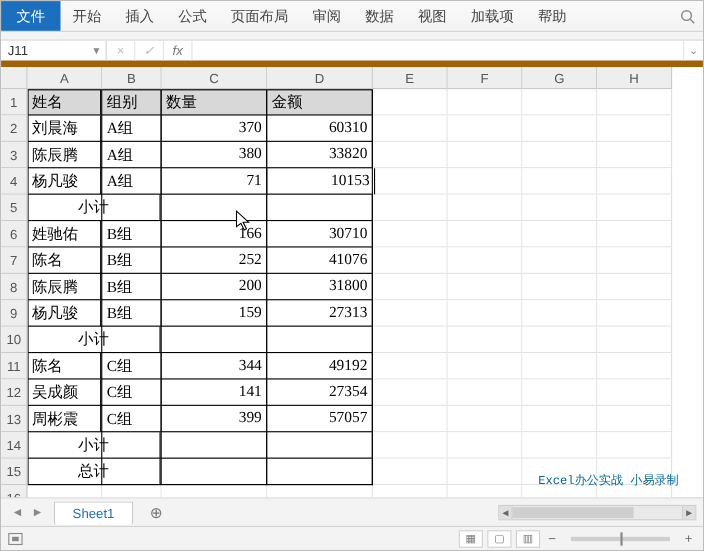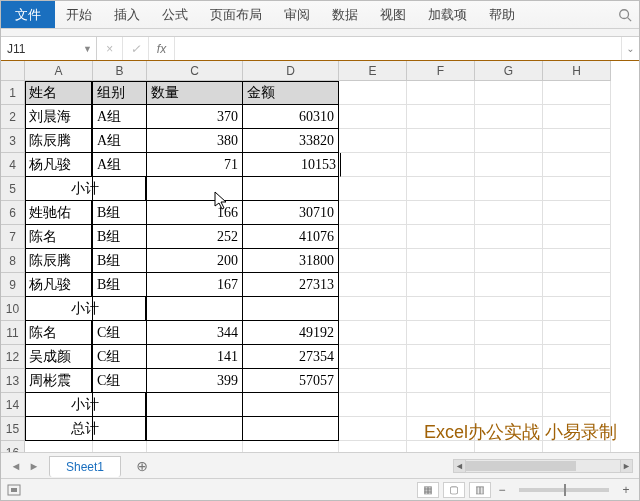--- a/index.html
+++ b/index.html
@@ -7,21 +7,21 @@
   .window { width: 640px; height: 501px; display: flex; flex-direction: column; border: 1px solid #bdbdbd; background: #fff; }
 
   
   .ribbon { height: 28px; background: linear-gradient(#f9f9f9,#f3f3f3); display: flex; align-items: stretch; border-bottom: 1px solid #d0d0d0; }
   .ribbon .file { background: #1a6fbf; color: #fff; padding: 0 14px; display: flex; align-items: center; font-size: 13px; }
   .ribbon .tab { padding: 0 11px; display: flex; align-items: center; color: #444; font-size: 13px; cursor: pointer; }
   .ribbon .search { width: 28px; display: flex; align-items: center; justify-content: center; color: #666; margin-left: auto; }
   .ribbon-band { height: 8px; background: #f4f4f4; border-bottom: 1px solid #d0d0d0; }
 
   
-  .fbar { height: 24px; display: flex; align-items: stretch; border-bottom: 1px solid #a16207; background: #fff; }
+  .fbar { height: 24px; display: flex; align-items: stretch; border-bottom: 6px solid #a16207; background: #fff; }
   .namebox { width: 96px; border-right: 1px solid #d0d0d0; display: flex; align-items: center; padding: 0 6px; position: relative; color: #333; }
   .namebox .dd { position: absolute; right: 4px; top: 50%; transform: translateY(-50%); color: #888; font-size: 9px; }
   .fctrl { width: 26px; display: flex; align-items: center; justify-content: center; color: #bbb; border-right: 1px solid #e3e3e3; font-style: italic; }
   .fctrl.fx { color: #777; font-style: italic; }
   .finput { flex: 1; display: flex; align-items: center; padding: 0 6px; color: #333; }
   .fexp { width: 18px; display: flex; align-items: center; justify-content: center; color: #888; border-left: 1px solid #e3e3e3; font-size: 10px; }
 
   
   .gridwrap { flex: 1; position: relative; overflow: hidden; background: #fff; }
   .corner { position: absolute; left: 0; top: 0; width: 24px; height: 20px; background: #eee; border-right: 1px solid #c9c9c9; border-bottom: 1px solid #c9c9c9; z-index: 3; }
@@ -34,21 +34,21 @@
   .cell.thickR { border-right: 1px solid #000; }
   .cell.thickB { border-bottom: 1px solid #000; }
   .cell.thickL { border-left: 1px solid #000; margin-left: -1px; }
   .cell.thickT { border-top: 1px solid #000; }
   .cell.hdr { background: #d8d8d8; font-weight: 400; }
   .cell.num { justify-content: flex-end; }
   .cell.center { justify-content: center; }
   .cursor { position: absolute; pointer-events: none; z-index: 10; }
 
   
-  .wm { position: absolute; right: 22px; bottom: 8px; color: #a16207; font-size: 18px; font-family: Liberation Sans, sans-serif; }
+  .wm { position: absolute; right: 22px; bottom: 8px; color: #0369a1; font-size: 11px; font-family: Liberation Mono, monospace; }
 
   
   .sheetstrip { height: 26px; border-top: 1px solid #d0d0d0; background: #f3f3f3; display: flex; align-items: center; padding: 0 6px; }
   .navbtn { width: 18px; text-align: center; color: #888; font-size: 11px; }
   .sheettab { background: #fff; border: 1px solid #c9c9c9; border-bottom: none; padding: 3px 16px; margin-left: 6px; color: #1a6fbf; font-size: 12px; border-radius: 0 0 3px 3px; position: relative; top: 1px; }
   .addsheet { width: 22px; height: 22px; margin-left: 10px; display: flex; align-items: center; justify-content: center; color: #777; border-radius: 50%; font-size: 14px; }
   .hscroll { flex: 0 0 180px; margin-left: auto; height: 14px; background: #e9e9e9; border: 1px solid #cfcfcf; position: relative; }
   .hscroll .thumb { position: absolute; left: 12px; top: 1px; bottom: 1px; width: 110px; background: #cfcfcf; }
   .hscroll .ar { position: absolute; top: 0; bottom: 0; width: 12px; background: #e0e0e0; display: flex; align-items: center; justify-content: center; font-size: 9px; color: #666; }
   .hscroll .ar.l { left: 0; border-right: 1px solid #cfcfcf; }
@@ -287,21 +287,21 @@
         <div class="cell thickL thickR" style="left: 0px; top: 144px; width: 68px; height: 24px;">陈名</div>
         <div class="cell thickR" style="left: 68px; top: 144px; width: 54px; height: 24px;">B组</div>
         <div class="cell num thickR" style="left: 122px; top: 144px; width: 96px; height: 24px;">252</div>
         <div class="cell num thickR" style="left: 218px; top: 144px; width: 96px; height: 24px;">41076</div>
         <div class="cell thickL thickR" style="left: 0px; top: 168px; width: 68px; height: 24px;">陈辰腾</div>
         <div class="cell thickR" style="left: 68px; top: 168px; width: 54px; height: 24px;">B组</div>
         <div class="cell num thickR" style="left: 122px; top: 168px; width: 96px; height: 24px;">200</div>
         <div class="cell num thickR" style="left: 218px; top: 168px; width: 96px; height: 24px;">31800</div>
         <div class="cell thickL thickR" style="left: 0px; top: 192px; width: 68px; height: 24px;">杨凡骏</div>
         <div class="cell thickR" style="left: 68px; top: 192px; width: 54px; height: 24px;">B组</div>
-        <div class="cell num thickR" style="left: 122px; top: 192px; width: 96px; height: 24px;">167</div>
+        <div class="cell num thickR" style="left: 122px; top: 192px; width: 96px; height: 24px;">159</div>
         <div class="cell num thickR" style="left: 218px; top: 192px; width: 96px; height: 24px;">27313</div>
         <div class="cell center thickL thickR" style="left: 0px; top: 216px; width: 122px; height: 24px;">小计</div>
         <div class="cell thickR" style="left: 122px; top: 216px; width: 96px; height: 24px;"></div>
         <div class="cell thickR" style="left: 218px; top: 216px; width: 96px; height: 24px;"></div>
         <div class="cell thickL thickR" style="left: 0px; top: 240px; width: 68px; height: 24px;">陈名</div>
         <div class="cell thickR" style="left: 68px; top: 240px; width: 54px; height: 24px;">C组</div>
         <div class="cell num thickR" style="left: 122px; top: 240px; width: 96px; height: 24px;">344</div>
         <div class="cell num thickR" style="left: 218px; top: 240px; width: 96px; height: 24px;">49192</div>
         <div class="cell thickL thickR" style="left: 0px; top: 264px; width: 68px; height: 24px;">吴成颜</div>
         <div class="cell thickR" style="left: 68px; top: 264px; width: 54px; height: 24px;">C组</div>

